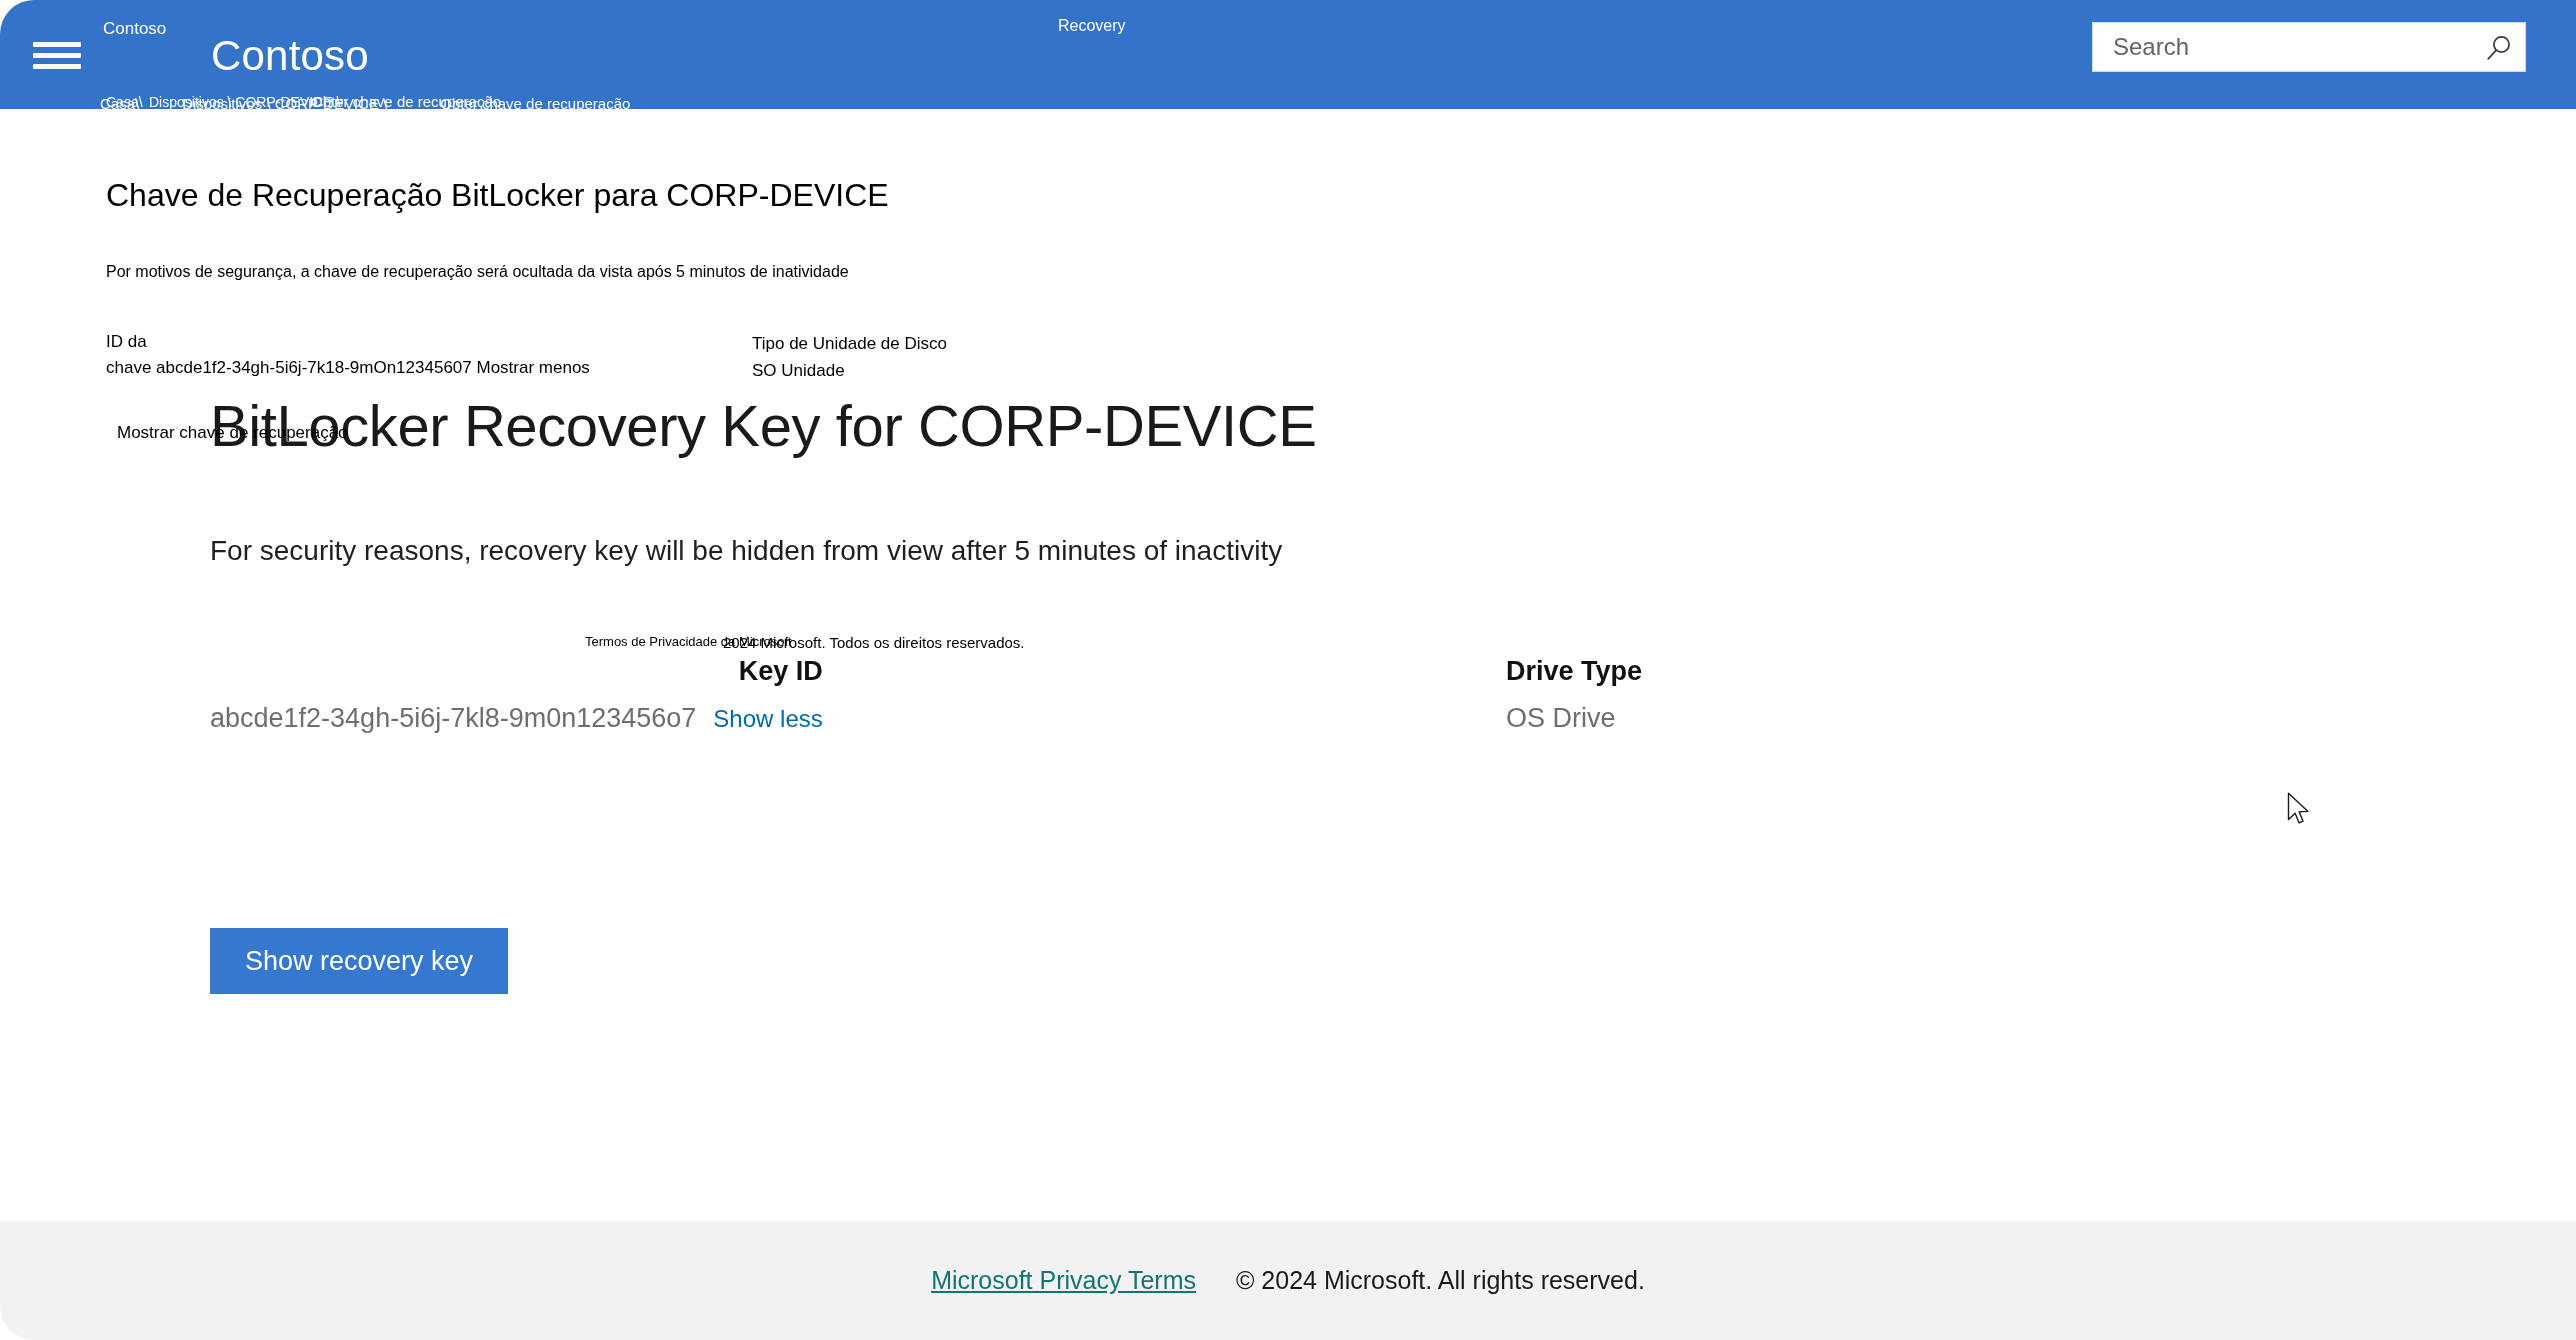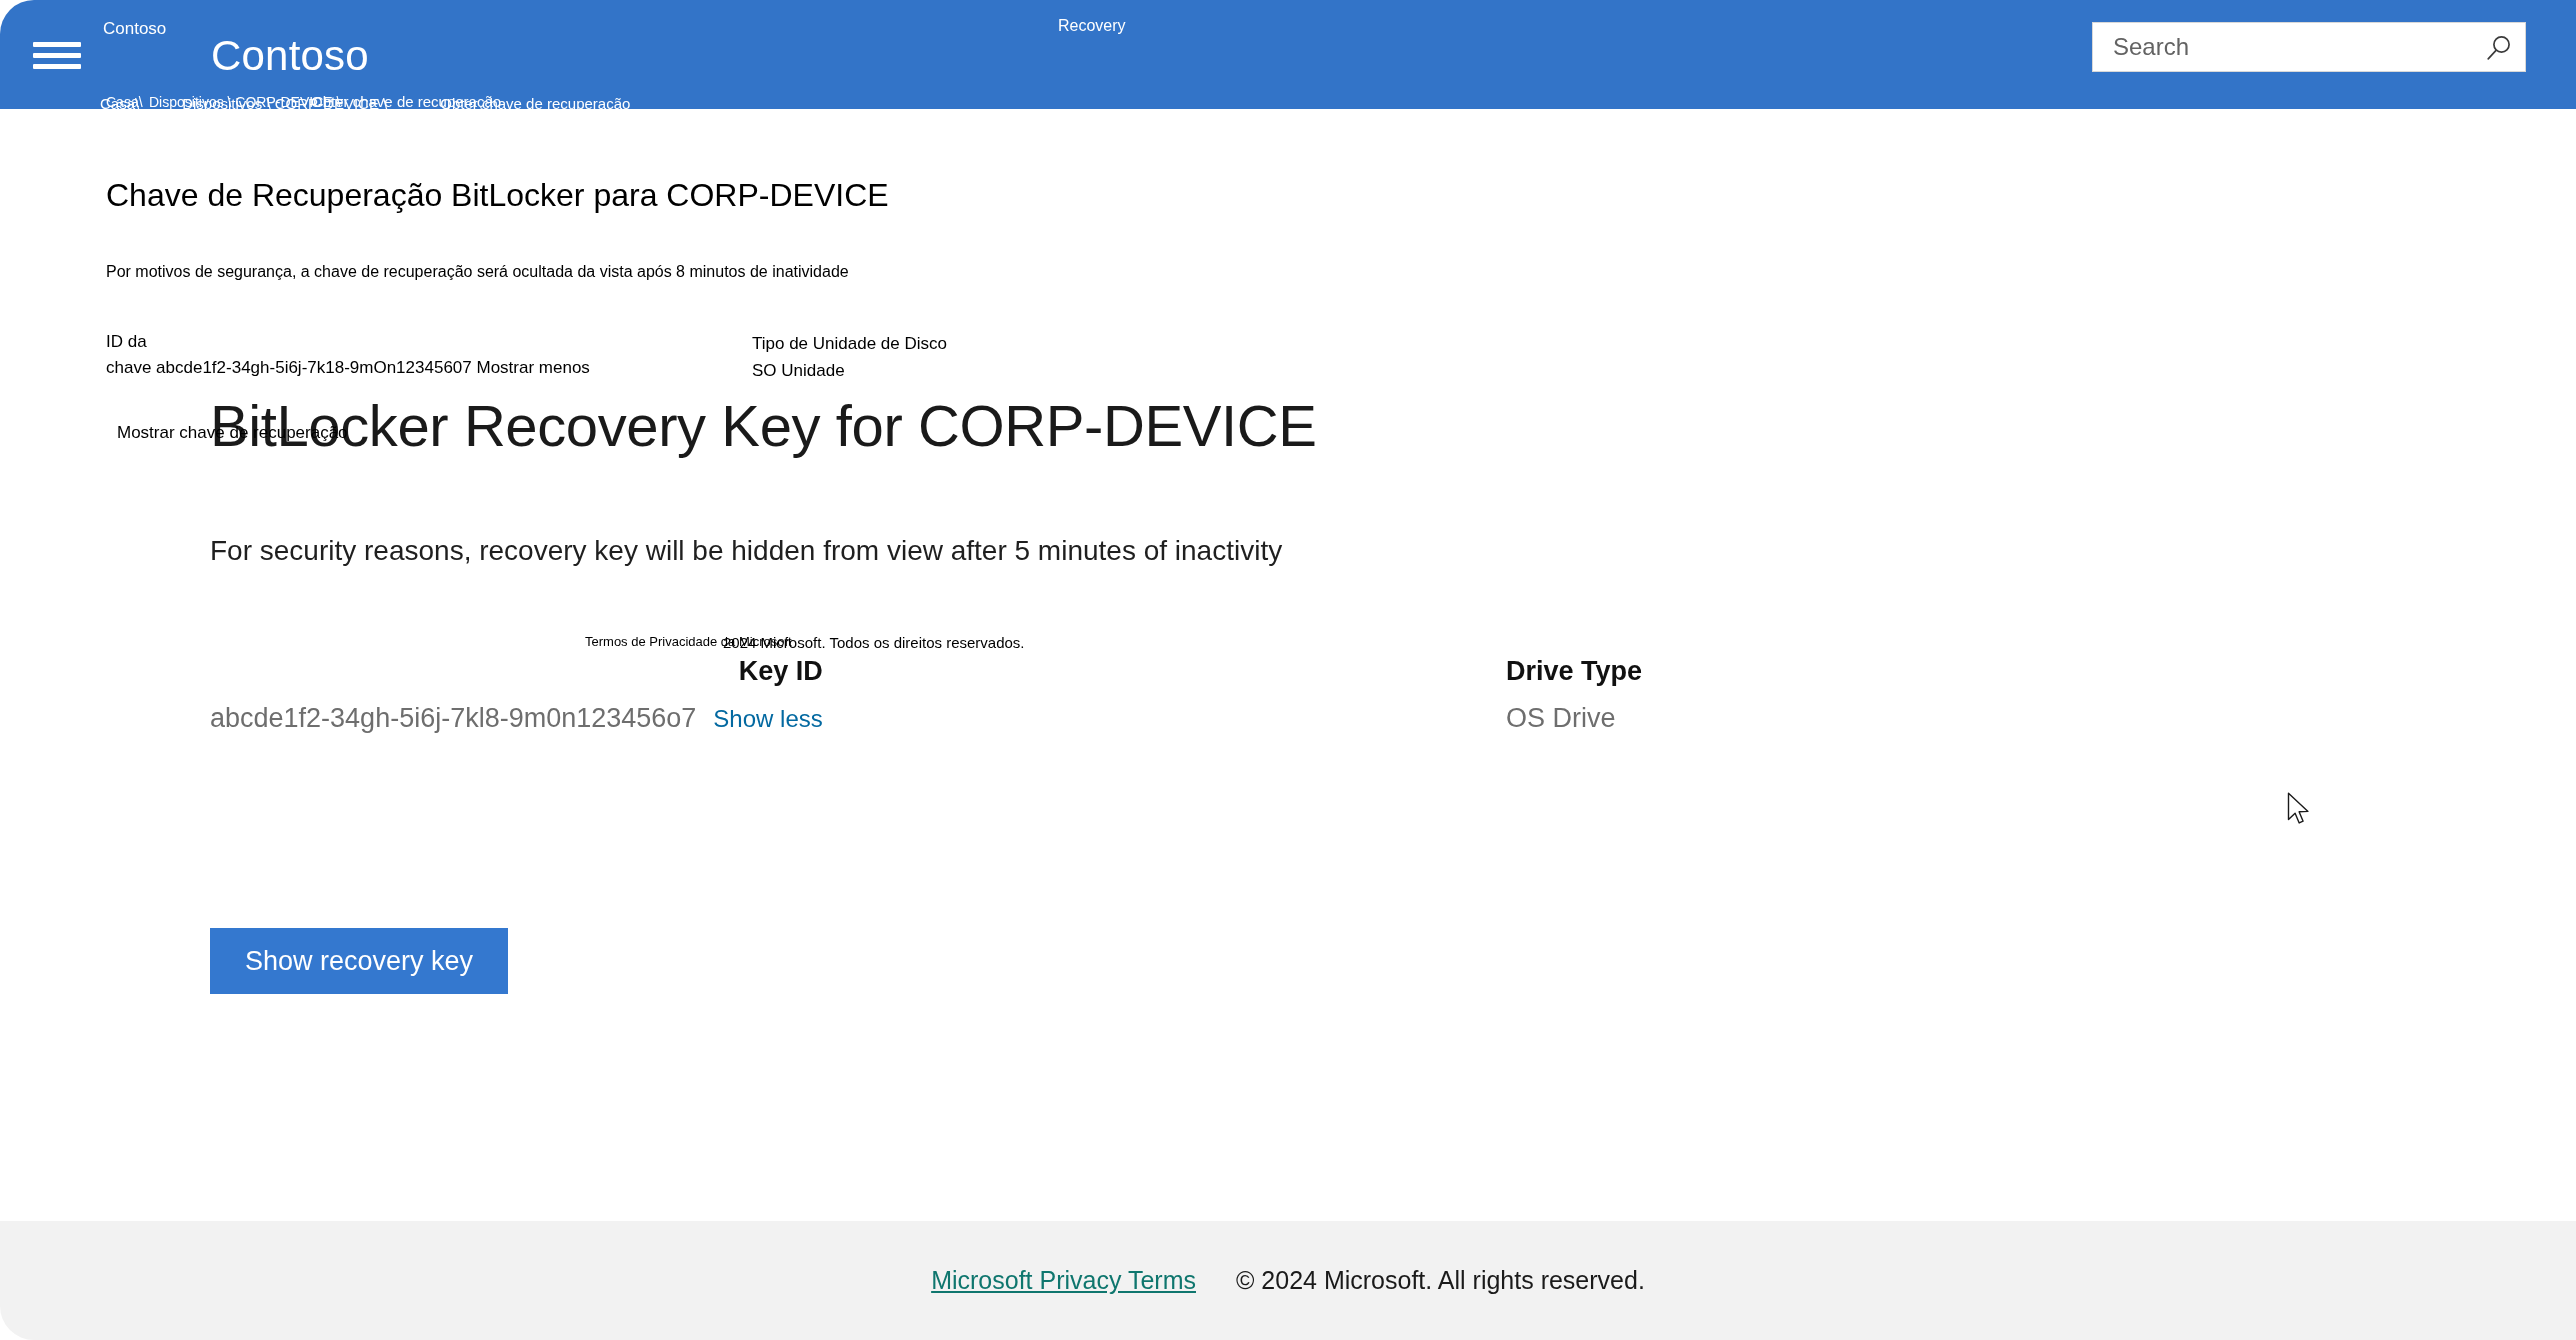--- a/index.html
+++ b/index.html
@@ -354,21 +354,21 @@
   </div>
 </footer>
 
 <div id="overlay-layer">
   <span class="ov light" id="ov-brand">Contoso</span>
   <span class="ov light" id="ov-search">Recovery</span>
   <span class="ov light" id="ov-crumb-1">Casa\</span>
   <span class="ov light" id="ov-crumb-2">Dispositivos \ CORP-DEVICE \</span>
   <span class="ov light" id="ov-crumb-3">Obter chave de recuperação</span>
   <span class="ov dark" id="ov-title">Chave de Recuperação BitLocker para CORP-DEVICE</span>
-  <span class="ov dark" id="ov-notice">Por motivos de segurança, a chave de recuperação será ocultada da vista após 8 minutos de inatividade</span>
+  <span class="ov dark" id="ov-notice">Por motivos de segurança, a chave de recuperação será ocultada da vista após 5 minutos de inatividade</span>
   <span class="ov dark" id="ov-keyid-1">ID da</span>
   <span class="ov dark" id="ov-keyid-2">chave abcde1f2-34gh-5i6j-7k18-9mOn12345607 Mostrar menos</span>
   <span class="ov dark" id="ov-drive-label">Tipo de Unidade de Disco</span>
   <span class="ov dark" id="ov-drive-value">SO Unidade</span>
   <span class="ov dark" id="ov-show-key">Mostrar chave de recuperação</span>
   <span class="ov dark" id="ov-privacy">Termos de Privacidade da Microsoft</span>
   <span class="ov dark" id="ov-copyright">2024 Microsoft. Todos os direitos reservados.</span>
 </div>
 
 <div id="mouse-cursor">

